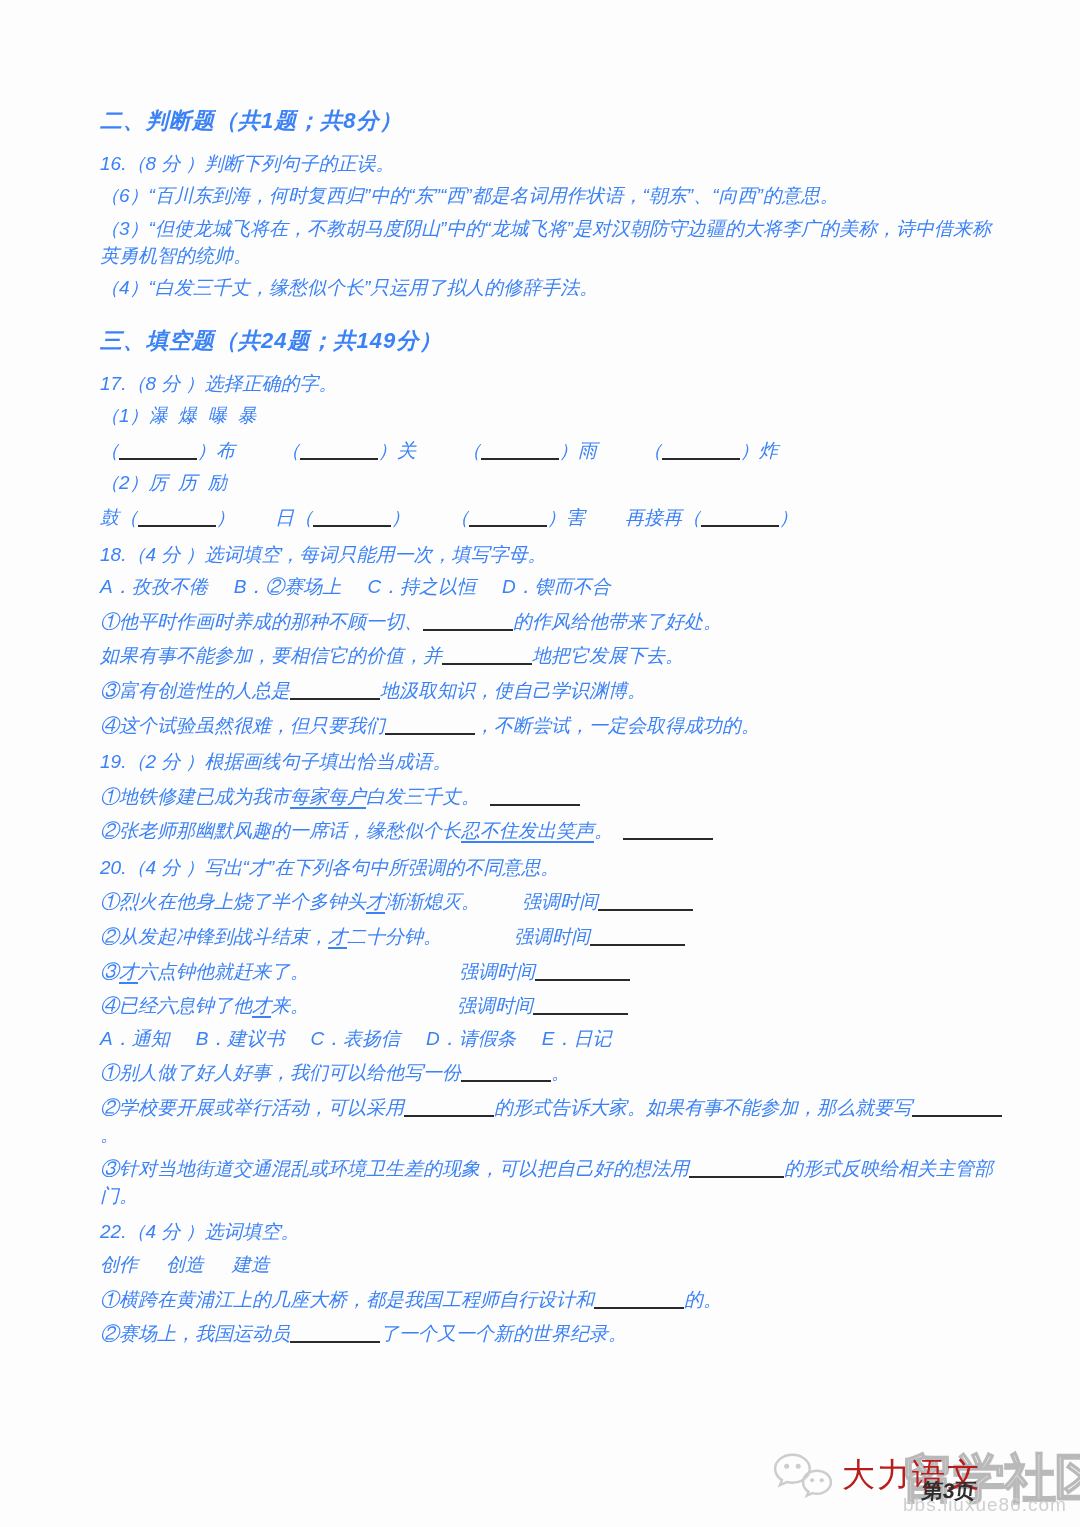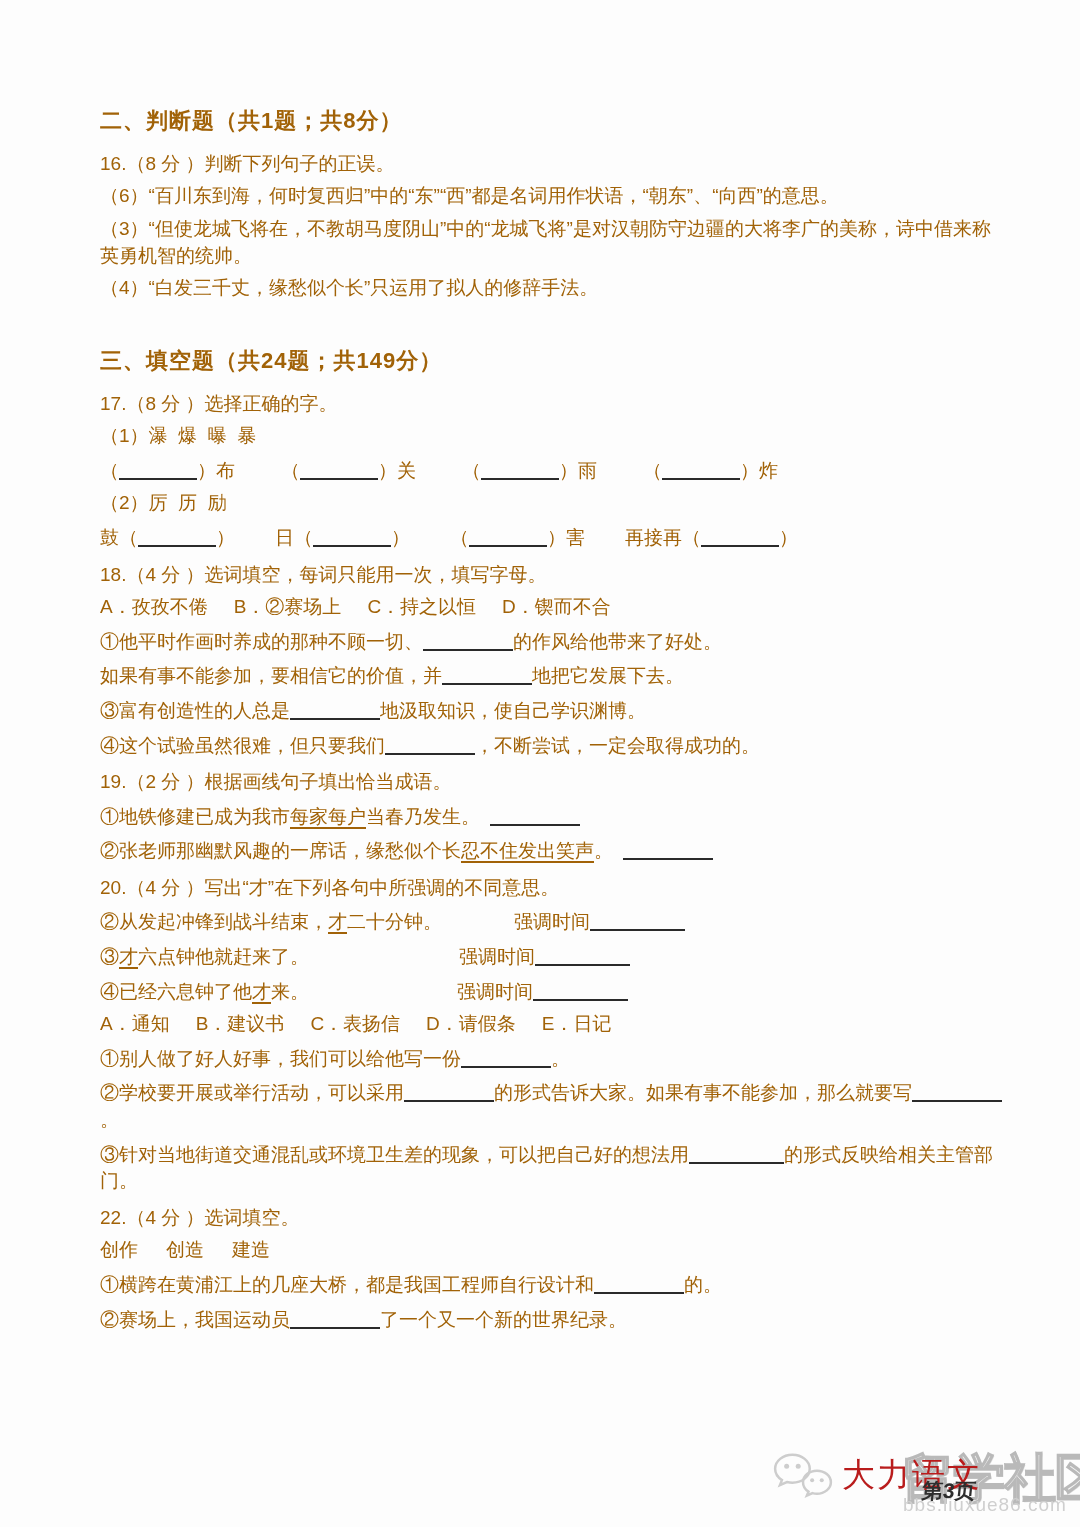--- a/index.html
+++ b/index.html
@@ -16,27 +16,28 @@
     position:absolute;
     left:100px;top:106px;
     width:906px;
   }
   .blk{
     font-size:19px;
     line-height:1.4;
     margin-bottom:6px;
     white-space:pre-wrap;
     word-break:break-all;
-    color:#a16207;
+    color:#3b82f6;
+    font-style:italic;
   }
   .blk.heading{
     font-size:22px;
     font-weight:bold;
     letter-spacing:1px;
-    margin-top:44px;
+    margin-top:24px;
     margin-bottom:14px;
   }
   .blk.heading:first-child{margin-top:0;}
   .blk.question{margin-top:10px;}
   .blank{
     display:inline-block;
     border-bottom:2px solid #2a2a2a;
     height:1em;
     transform:translateY(3px);
   }
@@ -92,23 +93,24 @@
       <div class="blk line"><span>（</span><span class="blank" style="width: 78px;"></span><span>）布</span><span class="gap" style="width: 46px;"></span><span>（</span><span class="blank" style="width: 78px;"></span><span>）关</span><span class="gap" style="width: 46px;"></span><span>（</span><span class="blank" style="width: 78px;"></span><span>）雨</span><span class="gap" style="width: 46px;"></span><span>（</span><span class="blank" style="width: 78px;"></span><span>）炸</span></div>
       <div class="blk line"><span>（2）厉  历  励</span></div>
       <div class="blk line"><span>鼓（</span><span class="blank" style="width: 78px;"></span><span>）</span><span class="gap" style="width: 40px;"></span><span>日（</span><span class="blank" style="width: 78px;"></span><span>）</span><span class="gap" style="width: 40px;"></span><span>（</span><span class="blank" style="width: 78px;"></span><span>）害</span><span class="gap" style="width: 40px;"></span><span>再接再（</span><span class="blank" style="width: 78px;"></span><span>）</span></div>
       <div class="blk question"><span>18.（4 分 ）选词填空，每词只能用一次，填写字母。</span></div>
       <div class="blk line"><span>A．孜孜不倦</span><span class="gap" style="width: 26px;"></span><span>B．②赛场上</span><span class="gap" style="width: 26px;"></span><span>C．持之以恒</span><span class="gap" style="width: 26px;"></span><span>D．锲而不合</span></div>
       <div class="blk line"><span>①他平时作画时养成的那种不顾一切、</span><span class="blank" style="width: 90px;"></span><span>的作风给他带来了好处。</span></div>
       <div class="blk line"><span>如果有事不能参加，要相信它的价值，并</span><span class="blank" style="width: 90px;"></span><span>地把它发展下去。</span></div>
       <div class="blk line"><span>③富有创造性的人总是</span><span class="blank" style="width: 90px;"></span><span>地汲取知识，使自己学识渊博。</span></div>
       <div class="blk line"><span>④这个试验虽然很难，但只要我们</span><span class="blank" style="width: 90px;"></span><span>，不断尝试，一定会取得成功的。</span></div>
       <div class="blk question"><span>19.（2 分 ）根据画线句子填出恰当成语。</span></div>
-      <div class="blk line"><span>①地铁修建已成为我市</span><span class="u">每家每户</span><span>当春乃发生。</span><span class="gap" style="width: 10px;"></span><span class="blank" style="width: 90px;"></span></div>
+      <div class="blk line"><span>①地铁修建已成为我市</span><span class="u">每家每户</span><span>白发三千丈。</span><span class="gap" style="width: 10px;"></span><span class="blank" style="width: 90px;"></span></div>
       <div class="blk line"><span>②张老师那幽默风趣的一席话，缘愁似个长</span><span class="u">忍不住发出笑声</span><span>。</span><span class="gap" style="width: 10px;"></span><span class="blank" style="width: 90px;"></span></div>
       <div class="blk question"><span>20.（4 分 ）写出“才”在下列各句中所强调的不同意思。</span></div>
+      <div class="blk line"><span>①烈火在他身上烧了半个多钟头</span><span class="u">才</span><span>渐渐熄灭。</span><span class="gap" style="width: 42px;"></span><span>强调时间</span><span class="blank" style="width: 95px;"></span></div>
       <div class="blk line"><span>②从发起冲锋到战斗结束，</span><span class="u">才</span><span>二十分钟。</span><span class="gap" style="width: 72px;"></span><span>强调时间</span><span class="blank" style="width: 95px;"></span></div>
       <div class="blk line"><span>③</span><span class="u">才</span><span>六点钟他就赶来了。</span><span class="gap" style="width: 150px;"></span><span>强调时间</span><span class="blank" style="width: 95px;"></span></div>
       <div class="blk line"><span>④已经六息钟了他</span><span class="u">才</span><span>来。</span><span class="gap" style="width: 148px;"></span><span>强调时间</span><span class="blank" style="width: 95px;"></span></div>
       <div class="blk line"><span>A．通知</span><span class="gap" style="width: 26px;"></span><span>B．建议书</span><span class="gap" style="width: 26px;"></span><span>C．表扬信</span><span class="gap" style="width: 26px;"></span><span>D．请假条</span><span class="gap" style="width: 26px;"></span><span>E．日记</span></div>
       <div class="blk line"><span>①别人做了好人好事，我们可以给他写一份</span><span class="blank" style="width: 90px;"></span><span>。</span></div>
       <div class="blk line"><span>②学校要开展或举行活动，可以采用</span><span class="blank" style="width: 90px;"></span><span>的形式告诉大家。如果有事不能参加，那么就要写</span><span class="blank" style="width: 90px;"></span><span>。</span></div>
       <div class="blk line"><span>③针对当地街道交通混乱或环境卫生差的现象，可以把自己好的想法用</span><span class="blank" style="width: 95px;"></span><span>的形式反映给相关主管部门。</span></div>
       <div class="blk question"><span>22.（4 分 ）选词填空。</span></div>
       <div class="blk line"><span>创作</span><span class="gap" style="width: 28px;"></span><span>创造</span><span class="gap" style="width: 28px;"></span><span>建造</span></div>
       <div class="blk line"><span>①横跨在黄浦江上的几座大桥，都是我国工程师自行设计和</span><span class="blank" style="width: 90px;"></span><span>的。</span></div>

